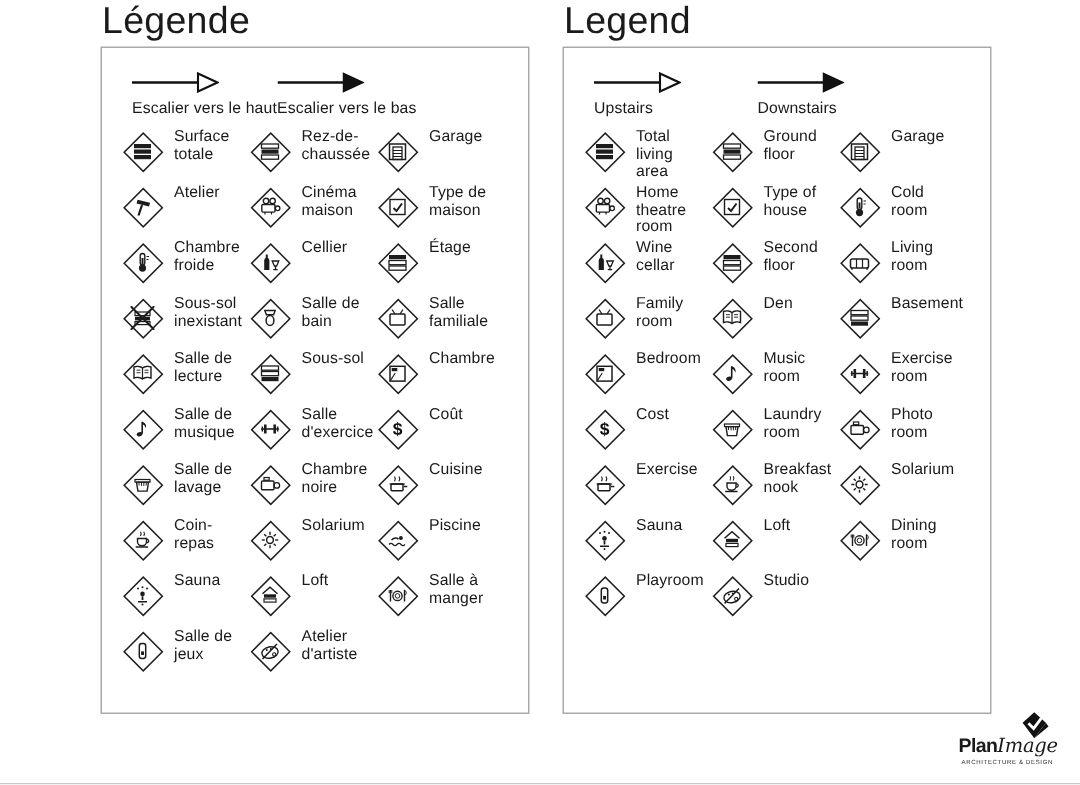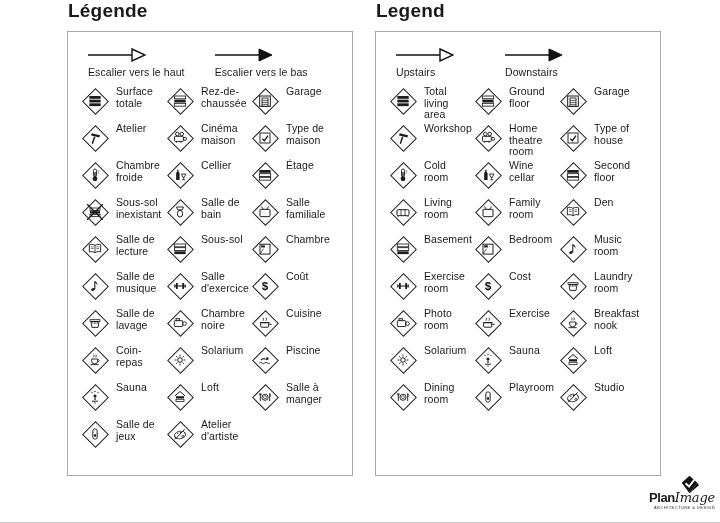--- a/index.html
+++ b/index.html
@@ -2,50 +2,50 @@
 <html><head>
 <meta charset="utf-8">
 <style>
   html,body{margin:0;padding:0}
   body{
     width:720px;height:523px;position:relative;overflow:hidden;
     background:#fff;color:#1a1a1a;
     font-family:"Liberation Sans",sans-serif;
     -webkit-font-smoothing:antialiased;
   }
-  .title{position:absolute;top:0;font-size:19px;font-weight:bold;letter-spacing:.2px}
+  .title{position:absolute;top:0;font-size:25px;font-weight:normal;letter-spacing:.2px}
   #title-fr{left:68px}
   #title-en{left:376px}
 
   .box{
     position:absolute;top:31px;width:286px;height:445px;
     border:1px solid #a9a9a9;background:#fff;box-sizing:border-box;
   }
   #box-fr{left:67px}
   #box-en{left:375px}
 
-  .arrows{display:flex;padding:16px 0 0 20px;gap:30px}
+  .arrows{display:flex;padding:16px 0 0 20px;}
   #box-en .arrows{gap:51px}
   .arrow-group{display:flex;flex-direction:column}
   .alabel{margin-top:4px;font-size:10.5px;letter-spacing:.1px}
 
   .grid{
     display:grid;grid-template-columns:85px 85px auto;
     grid-auto-rows:37px;margin:8px 4px 0 12px;
   }
   .cell{display:flex;align-items:flex-start;min-width:0}
   .diamond{position:relative;width:30px;height:30px;flex:0 0 30px}
   .dsq{
     position:absolute;left:5.5px;top:5.5px;width:19px;height:19px;
     border:1.4px solid #1f1f1f;transform:rotate(45deg);box-sizing:border-box;background:#fff;
   }
   .glyph{position:absolute;left:7px;top:7px;width:16px;height:16px;overflow:visible}
   .lbl{margin-left:6px;font-size:10.5px;line-height:11.5px;white-space:pre-line;letter-spacing:.1px}
 
-  .logo{position:absolute;right:5px;bottom:13px;width:76px;text-align:right}
+  .logo{position:absolute;right:5px;bottom:13px;width:76px;text-align:left}
   .logo-mark{display:block;width:21px;height:19px;margin-left:40px;margin-bottom:-2px}
   .logo-text{font-size:13px;line-height:12px;white-space:nowrap}
   .logo-plan{font-weight:bold;letter-spacing:-.4px}
   .logo-image{font-style:italic;font-family:"DejaVu Serif",serif;letter-spacing:-.2px}
   .logo-tagline{font-size:4px;letter-spacing:.45px;color:#2a2a2a;margin-top:1px;margin-left:2px;white-space:nowrap}
 
   .bottom-rule{position:absolute;left:0;bottom:0;width:100%;height:1px;background:#c9c9c9}
   .symstore{position:absolute;width:0;height:0;overflow:hidden}
 </style>
 </head>
@@ -615,29 +615,20 @@
       <div class="cell">
         <span class="diamond">
           <span class="dsq"></span>
           <svg class="glyph" viewBox="0 0 24 24">
             <use href="#i-garage"></use>
           </svg>
         </span>
         <span class="lbl">Garage</span>
       </div>
 
-      <div class="cell">
-        <span class="diamond">
-          <span class="dsq"></span>
-          <svg class="glyph" viewBox="0 0 24 24">
-            <use href="#i-hammer"></use>
-          </svg>
-        </span>
-        <span class="lbl">Workshop</span>
-      </div>
 
       <div class="cell">
         <span class="diamond">
           <span class="dsq"></span>
           <svg class="glyph" viewBox="0 0 24 24">
             <use href="#i-projector"></use>
           </svg>
         </span>
         <span class="lbl">Home
 theatre

